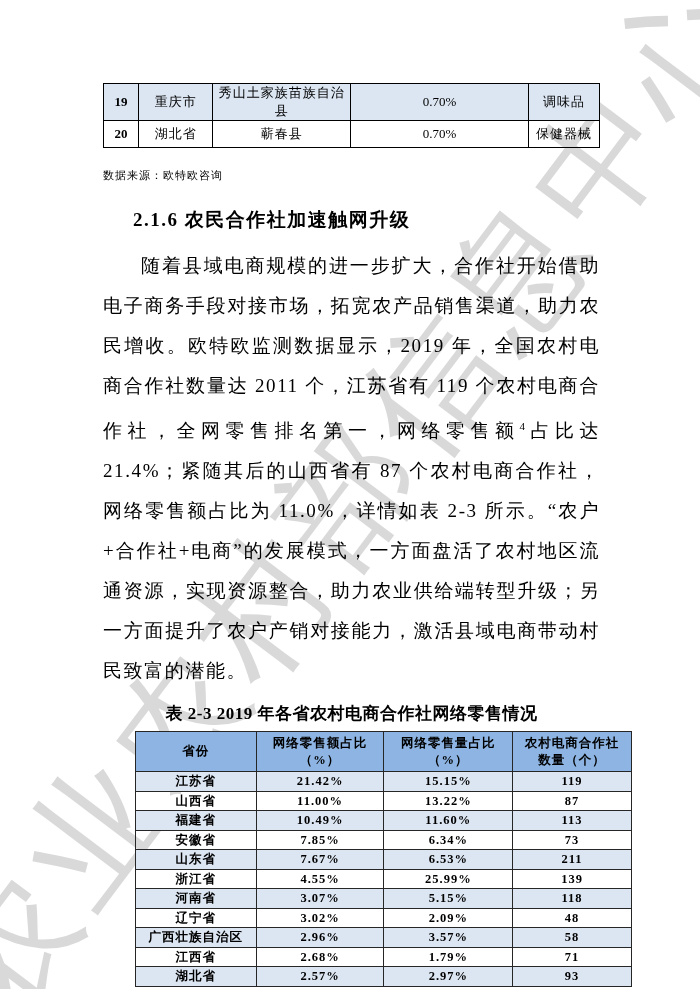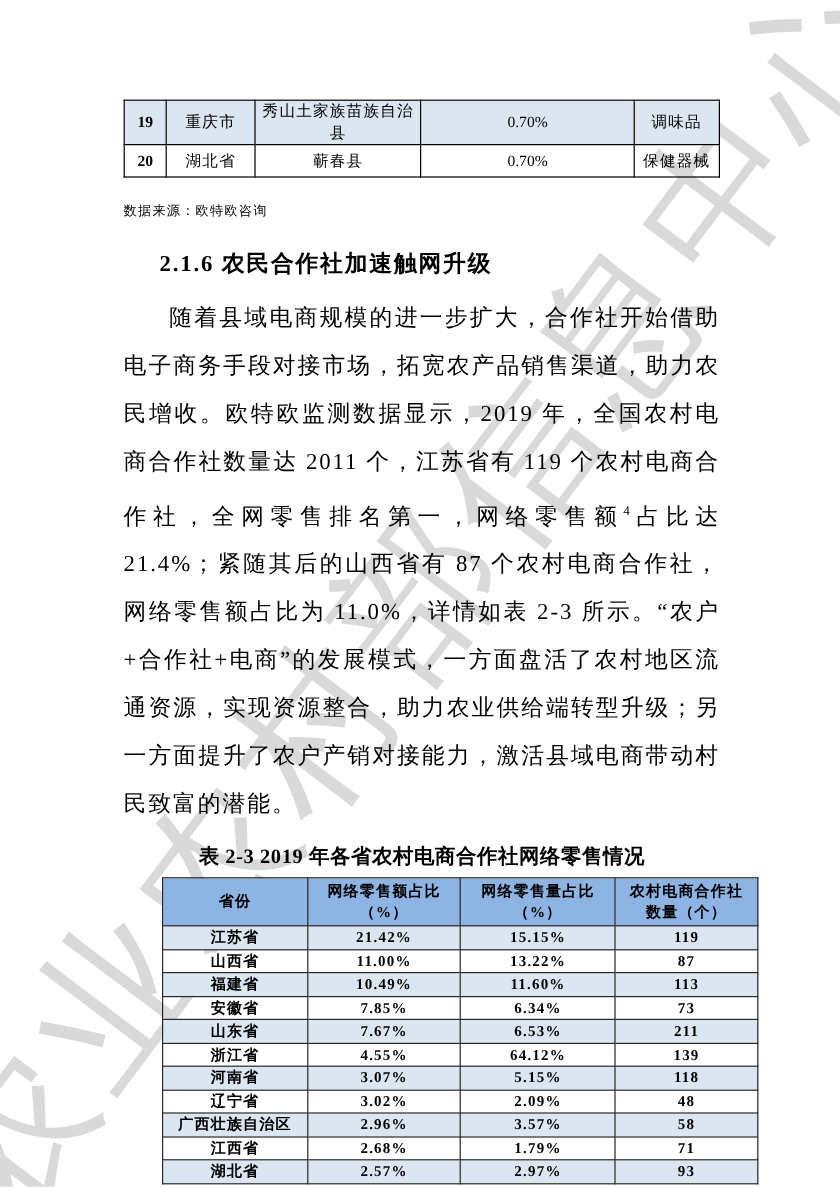--- a/index.html
+++ b/index.html
@@ -185,21 +185,21 @@
         </tr>
         <tr>
           <td>山东省</td>
           <td>7.67%</td>
           <td>6.53%</td>
           <td>211</td>
         </tr>
         <tr>
           <td>浙江省</td>
           <td>4.55%</td>
-          <td>64.12%</td>
+          <td>25.99%</td>
           <td>139</td>
         </tr>
         <tr>
           <td>河南省</td>
           <td>3.07%</td>
           <td>5.15%</td>
           <td>118</td>
         </tr>
         <tr>
           <td>辽宁省</td>

